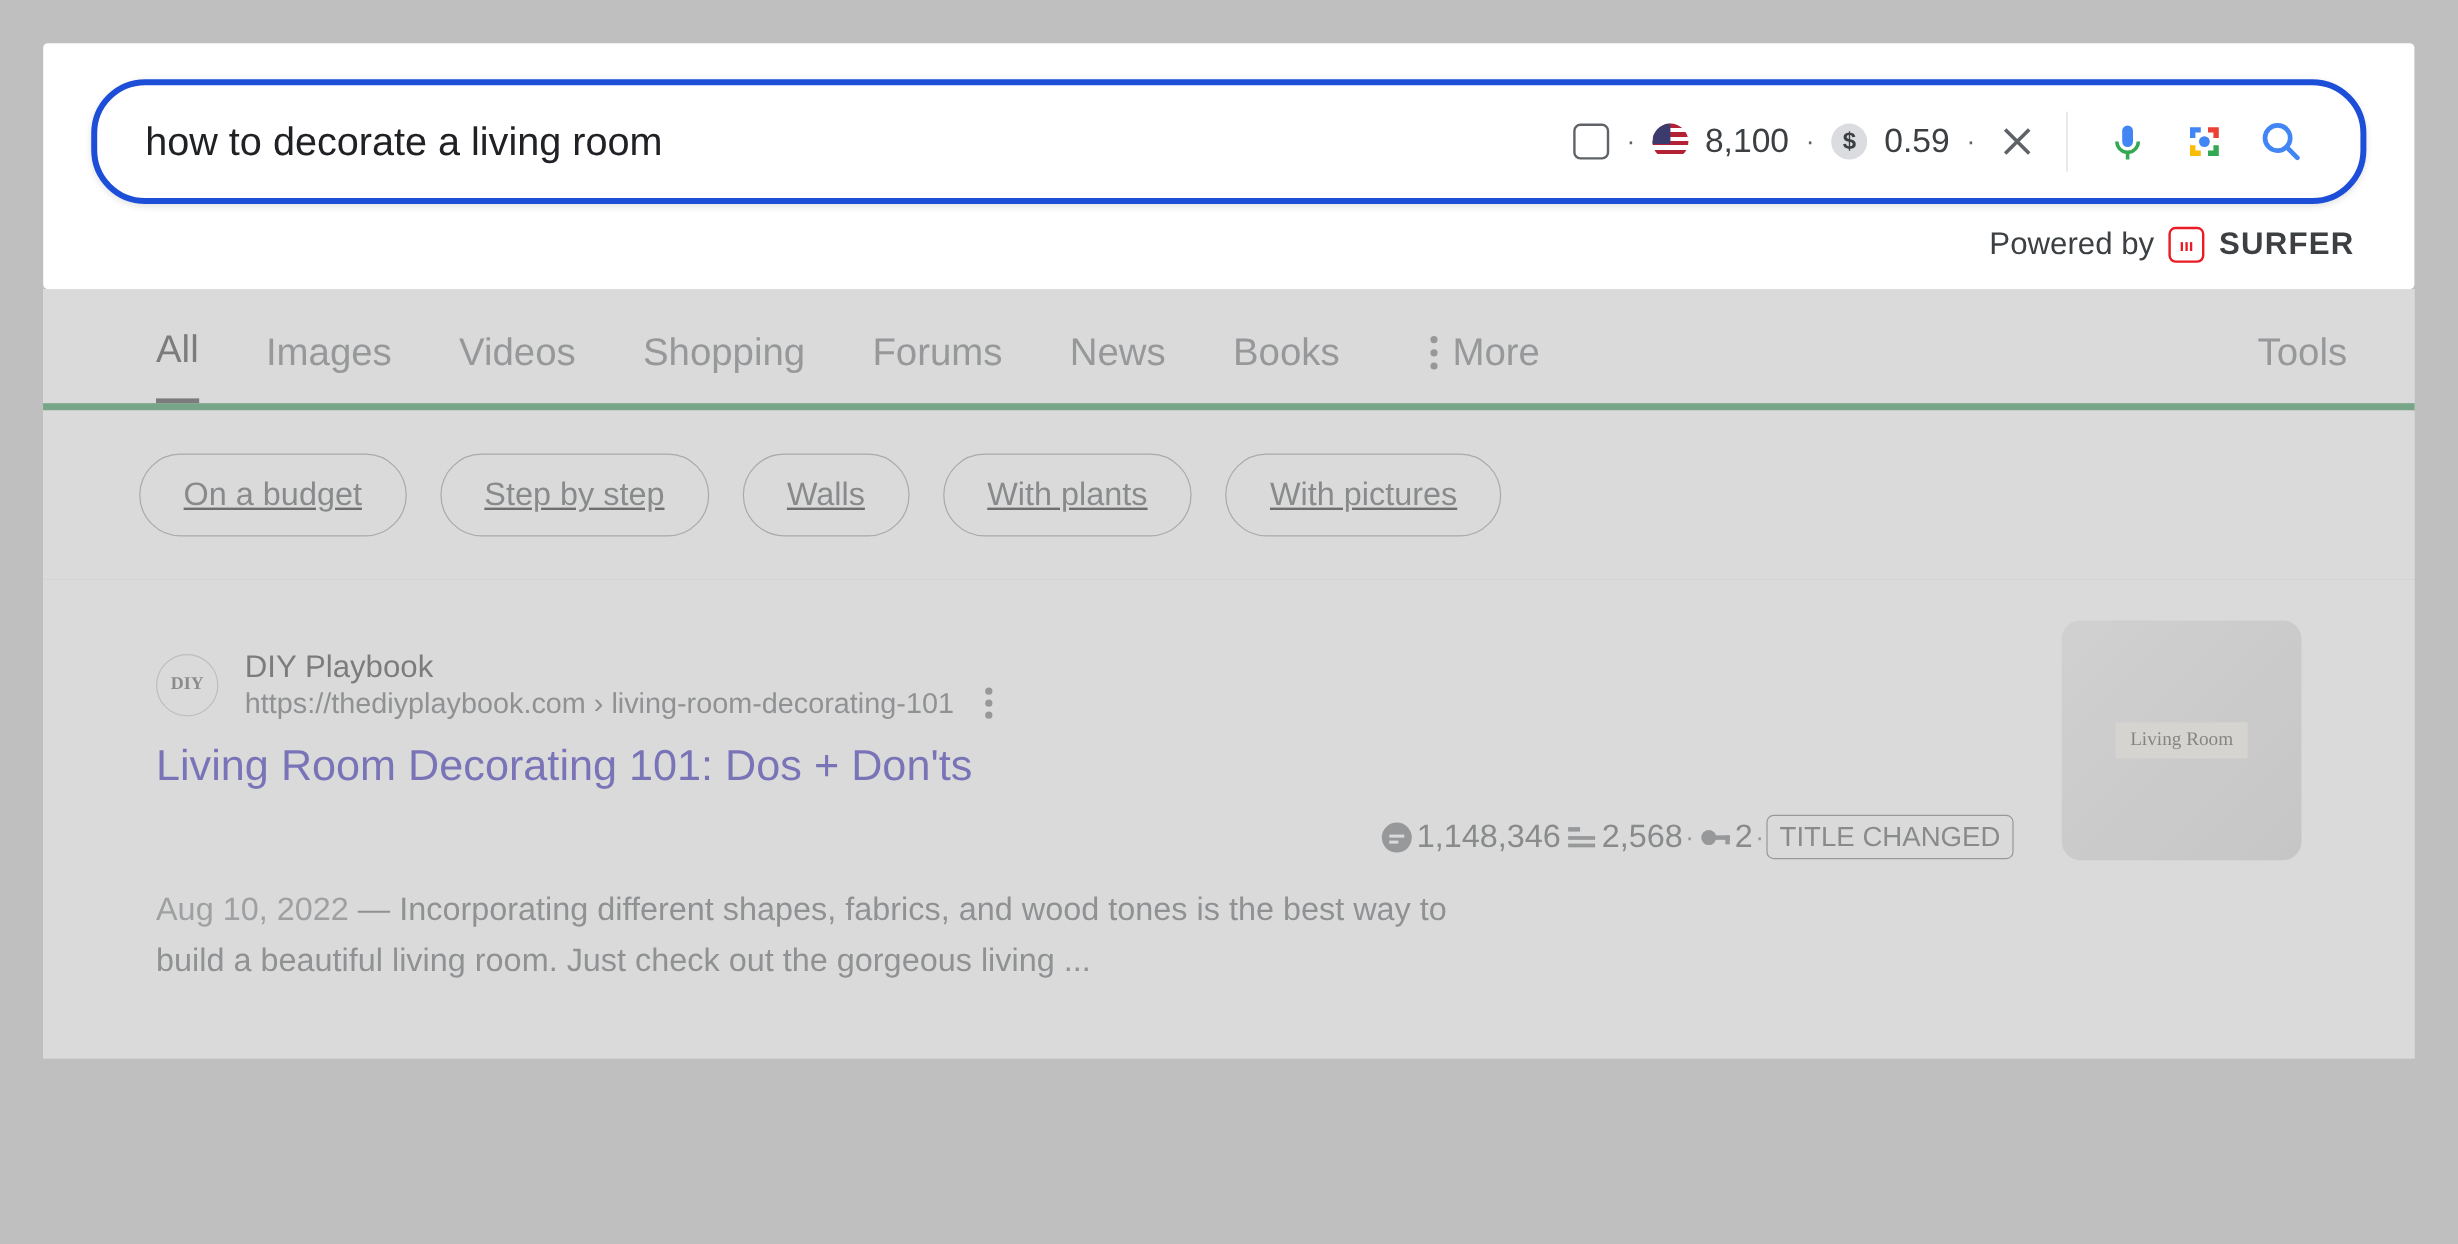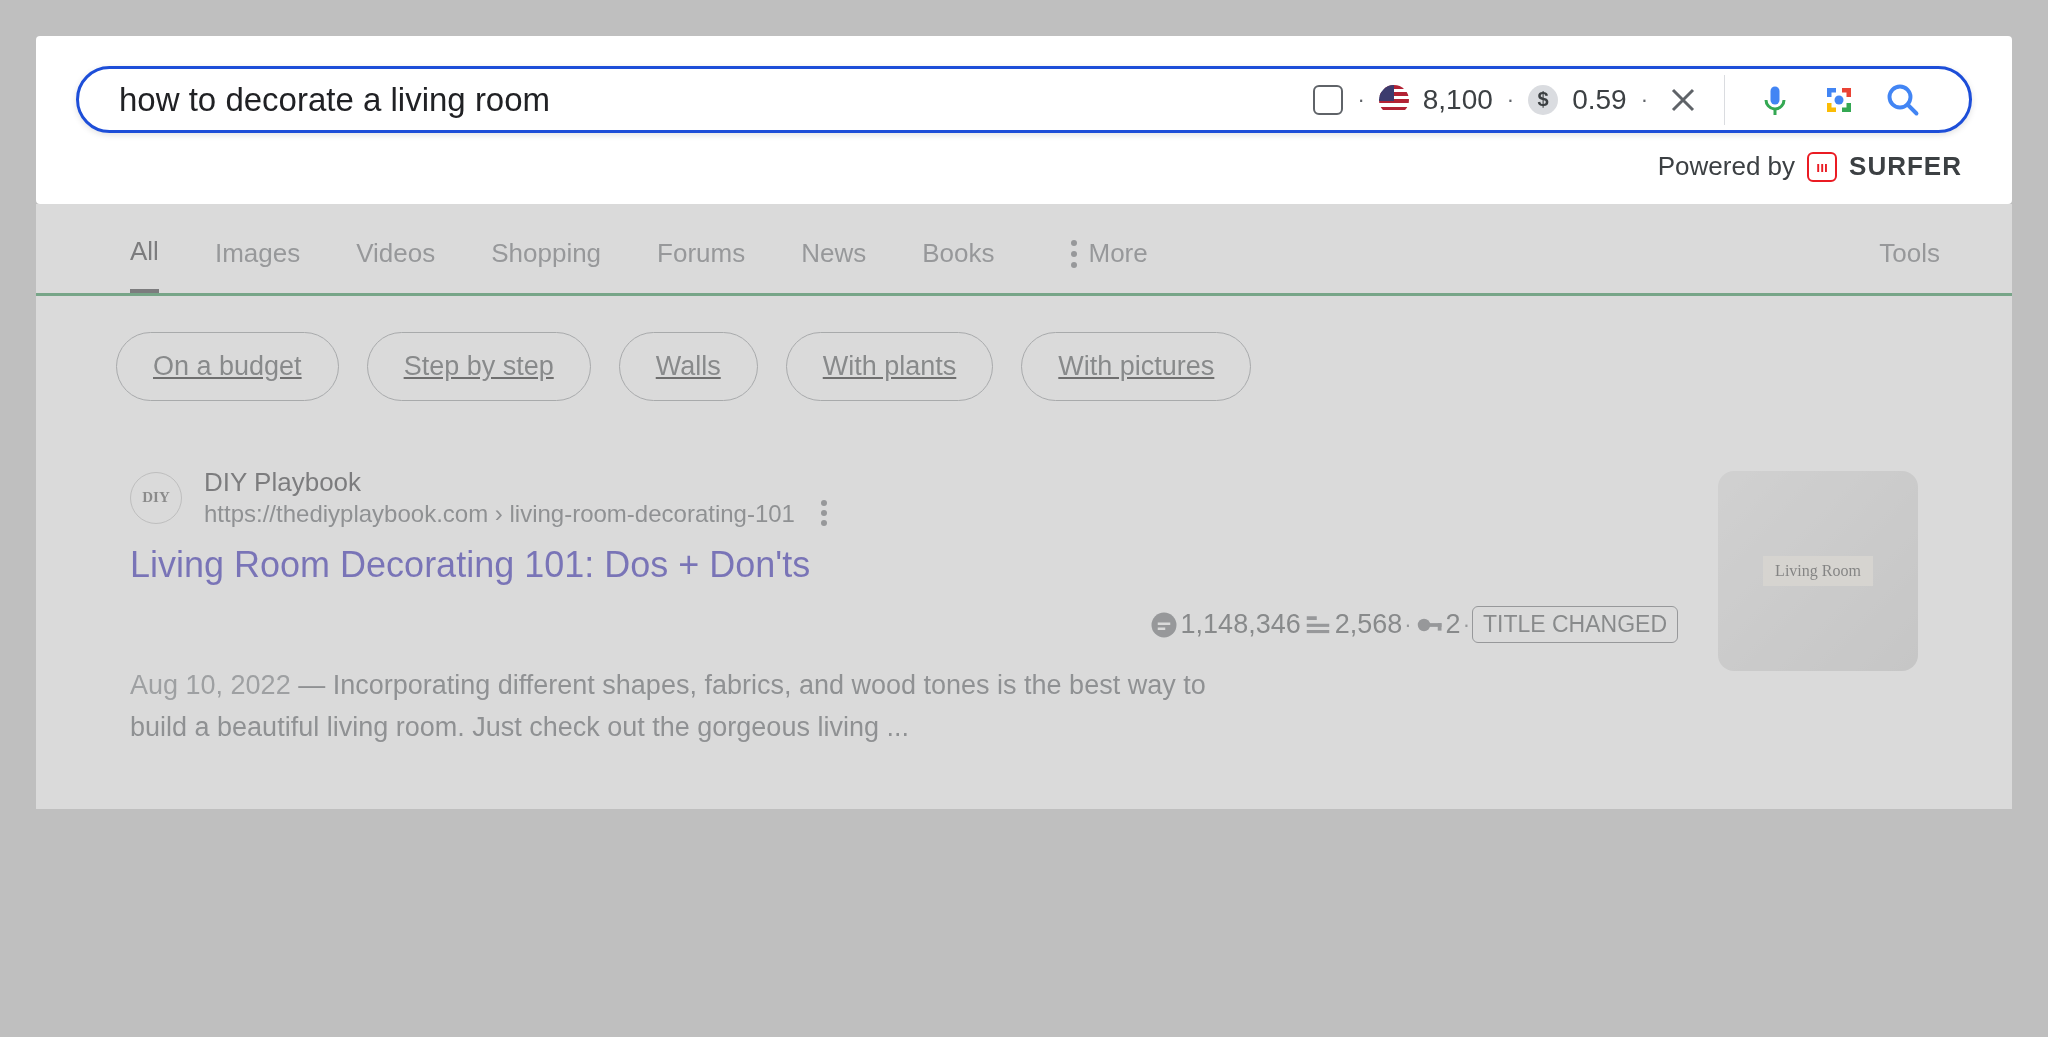--- a/index.html
+++ b/index.html
@@ -12,22 +12,22 @@
   }
   .top-white {
     background: #fff;
     margin: 36px 36px 0 36px;
     padding: 30px 40px 22px 40px;
     border-radius: 4px;
   }
   .searchbar {
     display: flex;
     align-items: center;
-    height: 67px;
-    border: 3px solid #1d4ed8;
+    height: 104px;
+    border: 5px solid #1d4ed8;
     border-radius: 45px;
     padding: 0 34px 0 40px;
     box-shadow: 0 2px 6px rgba(0,0,0,0.12);
   }
   .search-input {
     flex: 1;
     border: none;
     outline: none;
     font-size: 33px;
     color: #202124;
@@ -67,39 +67,39 @@
     width:30px;height:30px;border:2.5px solid #ea1b23;border-radius:6px;
     display:flex;align-items:center;justify-content:center;color:#ea1b23;font-weight:bold;font-size:14px;
   }
   .surfer-txt{font-weight:800;letter-spacing:1px;}
 
   .overlay-area{ position:relative; margin:0 36px; }
   .mask{ position:absolute;inset:0;background:rgba(191,191,191,0.58);pointer-events:none;z-index:50;}
 
   .tabs {
     display:flex;align-items:center;gap:56px;
-    padding:32px 72px 0 94px;font-size:26px;color:#5f6368;
-    border-bottom:3px solid #15803d;background:#fff;
+    padding:32px 56px 0 94px;font-size:32px;color:#5f6368;
+    border-bottom:6px solid #15803d;background:#fff;
   }
   .tab{padding-bottom:22px;cursor:pointer;}
   .tab.active{color:#202124;border-bottom:4px solid #202124;font-weight:400;}
   .tab-more{display:flex;align-items:center;gap:12px;margin-left:20px;}
   .more-dots{width:6px;height:6px;border-radius:50%;background:#5f6368;box-shadow:0 -11px 0 #5f6368,0 11px 0 #5f6368;}
   .tab-tools{margin-left:auto;}
 
   .chips{
     display:flex;gap:28px;padding:36px 80px;background:#fff;text-decoration:underline;
   }
   .chip{
     border:1px solid #888c90;border-radius:40px;padding:18px 36px;
     font-size:27px;color:#3c4043;cursor:pointer;background:#fff;
   }
 
   .result{ background:#fff;padding:30px 94px 60px 94px;display:flex;gap:40px;}
-  .result-main{flex:1;}
+  .result-main{flex:1;margin-top:27px;}
   .result-hdr{display:flex;align-items:center;gap:22px;}
   .favicon{
     width:52px;height:52px;border:1px solid #bbb;border-radius:50%;background:#fff;
     display:flex;align-items:center;justify-content:center;font-size:15px;font-weight:bold;color:#444;
     font-family:Georgia,serif;
   }
   .site-name{font-size:26px;color:#202124;}
   .site-url{font-size:24px;color:#4d5156;margin-top:2px;}
   .url-row{display:flex;align-items:center;gap:26px;}
   .kebab{width:6px;height:6px;border-radius:50%;background:#5f6368;box-shadow:0 -10px 0 #5f6368,0 10px 0 #5f6368;}

